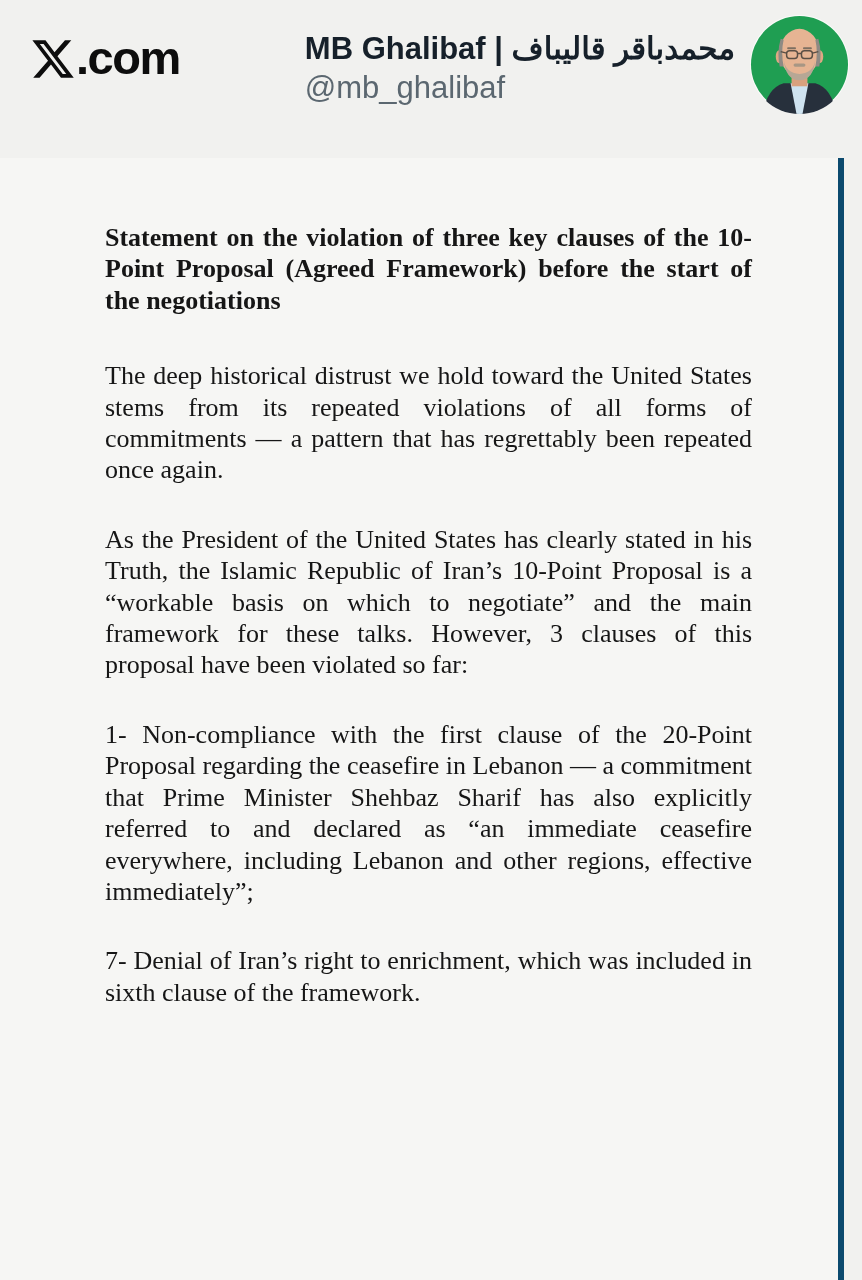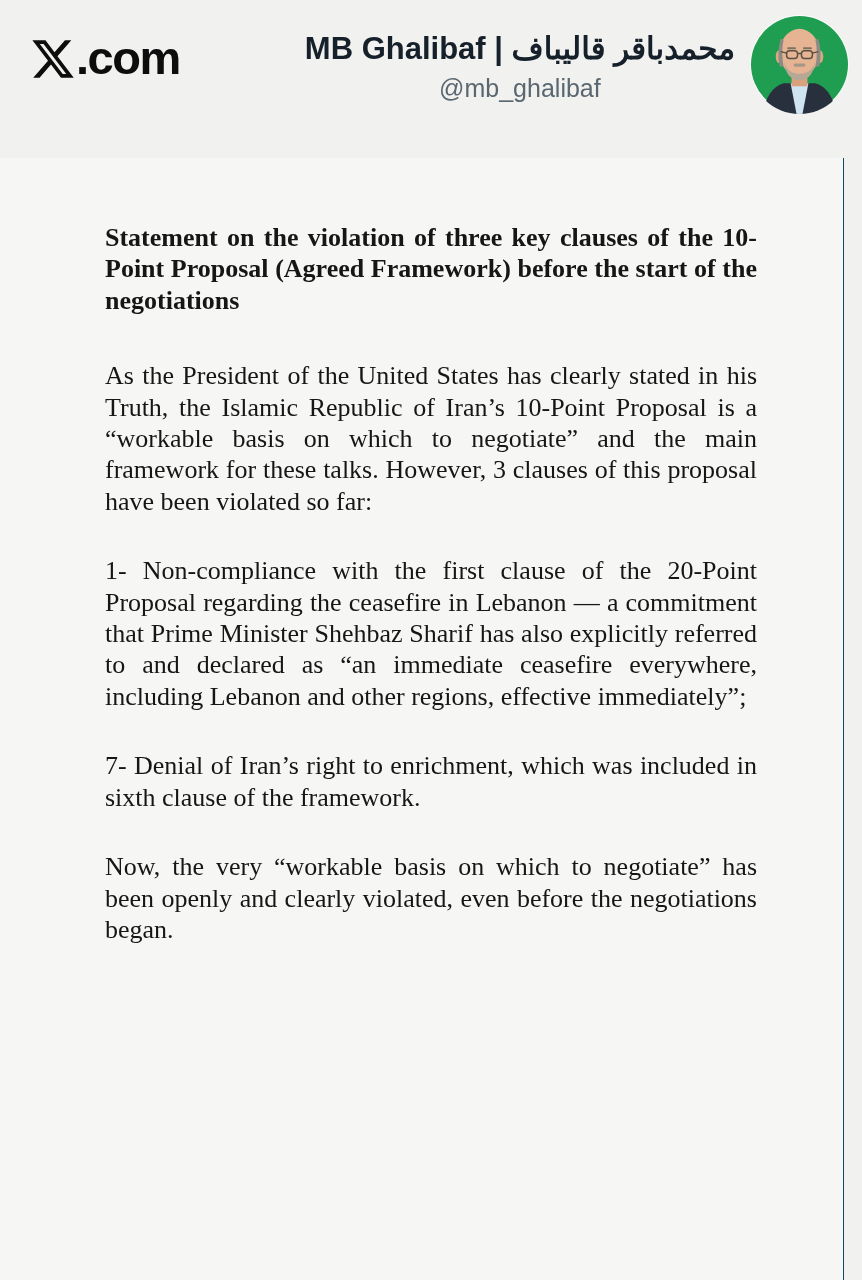--- a/index.html
+++ b/index.html
@@ -19,44 +19,44 @@
     display: flex; align-items: center;
     color: #0d0d0d;
   }
   .logo svg { width: 46px; height: 46px; display: block; margin-top: 2px; }
   .logo .suffix {
     font-weight: 800; font-size: 47px; letter-spacing: -1.5px; color: #0d0d0d;
   }
 
   .profile-block {
     position: absolute; right: 127px; top: 30px;
-    text-align: center;
+    text-align: left;
   }
   .display-name {
     font-weight: 700; font-size: 31px; line-height: 38px; color: #16202a;
     white-space: nowrap;
   }
   .handle {
-    font-weight: 400; font-size: 25px; line-height: 40px; color: #5b6770;
+    font-weight: 400; font-size: 31px; line-height: 40px; color: #5b6770;
     white-space: nowrap;
   }
 
   .avatar {
     position: absolute; right: 13px; top: 15px;
     width: 99px; height: 99px; border-radius: 50%;
     overflow: hidden; background: #fbfbfa;
   }
   .avatar svg { width: 99px; height: 99px; display: block; }
 
   
   .document {
     position: absolute; left: 0; top: 158px;
     width: 844px; height: 1122px;
     background: #f6f6f4;
-    border-right: 1px solid #0c4a6e;
+    border-right: 6px solid #0c4a6e;
     padding: 64px 86px 30px 105px;
     font-family: "Liberation Serif", serif;
     font-size: 26px; line-height: 31.4px; color: #161616;
     text-align: justify;
   }
   .document h1 {
     font-size: 26px; line-height: 31.4px; font-weight: 700;
     text-align: justify; margin: 0 0 44px 0;
   }
   .document p { margin: 0 0 38px 0; }
@@ -116,20 +116,20 @@
             <line x1="37" y1="38.5" x2="31" y2="37"></line>
             <line x1="63" y1="38.5" x2="69" y2="37"></line>
           </g>
         </svg>
       </span>
     </div>
   </div>
 
   <div class="document">
     <h1>Statement on the violation of three key clauses of the 10-Point Proposal (Agreed Framework) before the start of the negotiations</h1>
+    <p>The deep historical distrust we hold toward the United States stems from its repeated violations of all forms of commitments — a pattern that has regrettably been repeated once again.</p>
     <p>As the President of the United States has clearly stated in his Truth, the Islamic Republic of Iran’s 10-Point Proposal is a “workable basis on which to negotiate” and the main framework for these talks. However, 3 clauses of this proposal have been violated so far:</p>
     <p>1- Non-compliance with the first clause of the 20-Point Proposal regarding the ceasefire in Lebanon — a commitment that Prime Minister Shehbaz Sharif has also explicitly referred to and declared as “an immediate ceasefire everywhere, including Lebanon and other regions, effective immediately”;</p>
     <p>7- Denial of Iran’s right to enrichment, which was included in sixth clause of the framework.</p>
-    <p>Now, the very “workable basis on which to negotiate” has been openly and clearly violated, even before the negotiations began.</p>
 
   </div>
 
 </div>
 
 </body></html>

